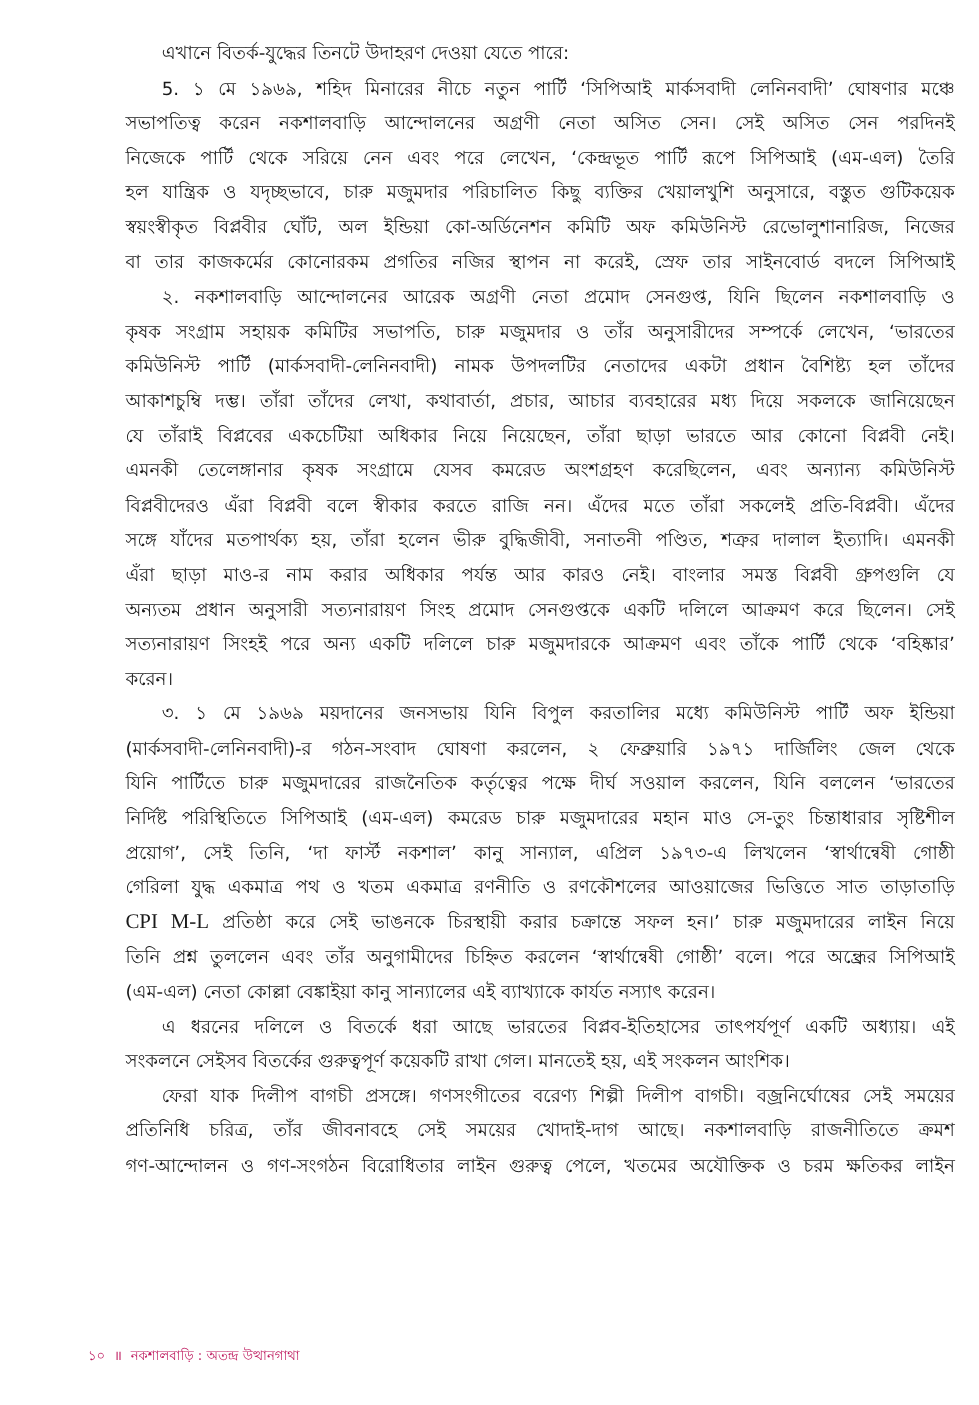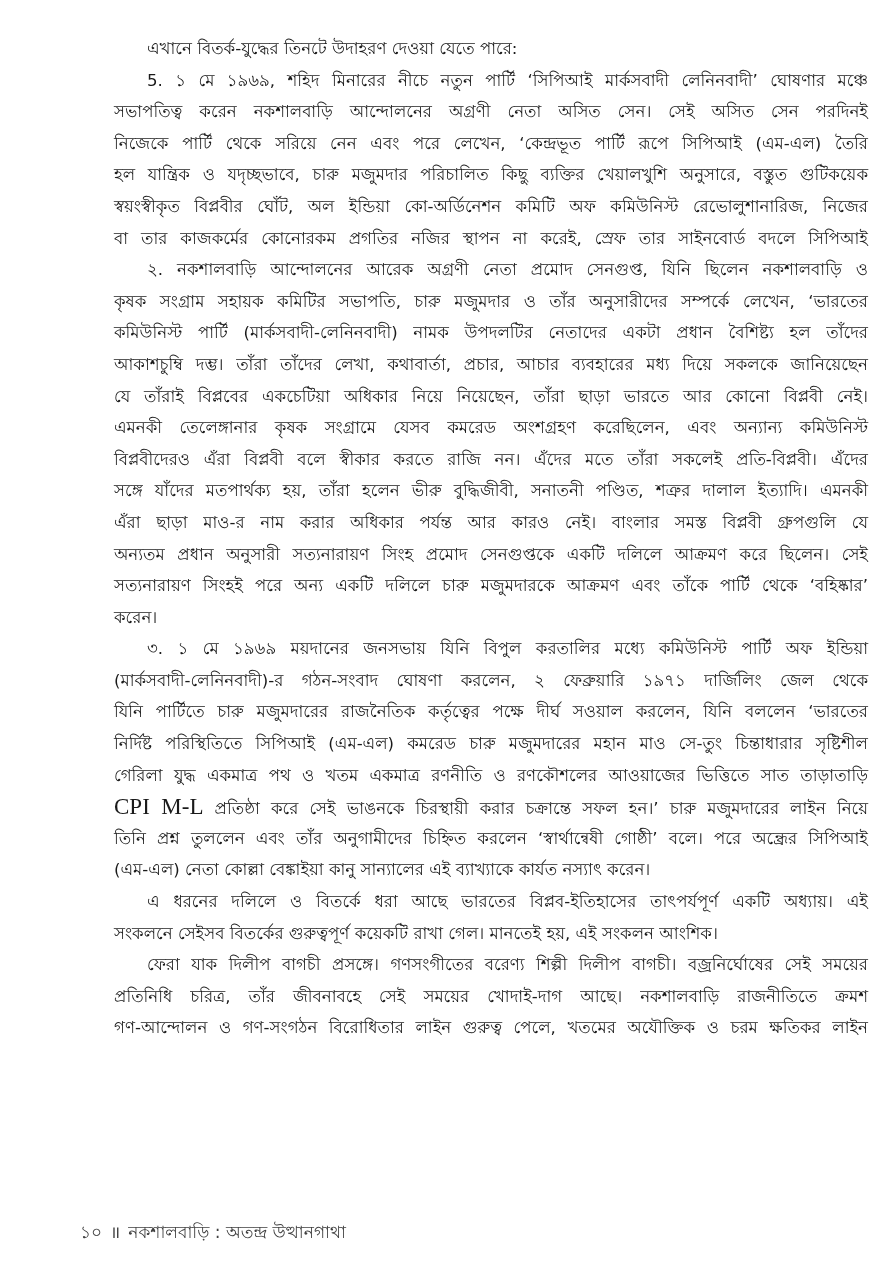--- a/index.html
+++ b/index.html
@@ -32,30 +32,30 @@
       overflow: visible;
     }
     .line.indent {
       padding-left: 33px;
     }
     .line.last {
       text-align-last: left;
     }
     .line .latin {
       font-family: "Liberation Serif", serif;
-      font-size: 23px;
+      font-size: 19px;
     }
     .footer {
       position: absolute;
       left: 80px;
       top: 1220px;
-      font-size: 17px;
+      font-size: 12px;
       line-height: 24px;
       white-space: nowrap;
-      color: #404040;
+      color: #be185d;
     }
     .footer .sep {
       margin: 0 8px;
     }
   </style>
 </head>
 <body>
 
 <main class="page-body">
     <div class="line indent last"><span>এখানে বিতর্ক-যুদ্ধের তিনটে উদাহরণ দেওয়া যেতে পারে:</span></div>
@@ -74,20 +74,21 @@
     <div class="line"><span>বিপ্লবীদেরও এঁরা বিপ্লবী বলে স্বীকার করতে রাজি নন। এঁদের মতে তাঁরা সকলেই প্রতি-বিপ্লবী। এঁদের</span></div>
     <div class="line"><span>সঙ্গে যাঁদের মতপার্থক্য হয়, তাঁরা হলেন ভীরু বুদ্ধিজীবী, সনাতনী পণ্ডিত, শত্রুর দালাল ইত্যাদি। এমনকী</span></div>
     <div class="line"><span>এঁরা ছাড়া মাও-র নাম করার অধিকার পর্যন্ত আর কারও নেই। বাংলার সমস্ত বিপ্লবী গ্রুপগুলি যে</span></div>
     <div class="line"><span>অন্যতম প্রধান অনুসারী সত্যনারায়ণ সিংহ প্রমোদ সেনগুপ্তকে একটি দলিলে আক্রমণ করে ছিলেন। সেই</span></div>
     <div class="line"><span>সত্যনারায়ণ সিংহই পরে অন্য একটি দলিলে চারু মজুমদারকে আক্রমণ এবং তাঁকে পার্টি থেকে ‘বহিষ্কার’</span></div>
     <div class="line last"><span>করেন।</span></div>
     <div class="line indent"><span>৩. ১ মে ১৯৬৯ ময়দানের জনসভায় যিনি বিপুল করতালির মধ্যে কমিউনিস্ট পার্টি অফ ইন্ডিয়া</span></div>
     <div class="line"><span>(মার্কসবাদী-লেনিনবাদী)-র গঠন-সংবাদ ঘোষণা করলেন, ২ ফেব্রুয়ারি ১৯৭১ দার্জিলিং জেল থেকে</span></div>
     <div class="line"><span>যিনি পার্টিতে চারু মজুমদারের রাজনৈতিক কর্তৃত্বের পক্ষে দীর্ঘ সওয়াল করলেন, যিনি বললেন ‘ভারতের</span></div>
     <div class="line"><span>নির্দিষ্ট পরিস্থিতিতে সিপিআই (এম-এল) কমরেড চারু মজুমদারের মহান মাও সে-তুং চিন্তাধারার সৃষ্টিশীল</span></div>
+    <div class="line"><span>প্রয়োগ’, সেই তিনি, ‘দা ফার্স্ট নকশাল’ কানু সান্যাল, এপ্রিল ১৯৭৩-এ লিখলেন ‘স্বার্থান্বেষী গোষ্ঠী</span></div>
     <div class="line"><span>গেরিলা যুদ্ধ একমাত্র পথ ও খতম একমাত্র রণনীতি ও রণকৌশলের আওয়াজের ভিত্তিতে সাত তাড়াতাড়ি</span></div>
     <div class="line"><span class="latin">CPI M-L</span><span> প্রতিষ্ঠা করে সেই ভাঙনকে চিরস্থায়ী করার চক্রান্তে সফল হন।’ চারু মজুমদারের লাইন নিয়ে</span></div>
     <div class="line"><span>তিনি প্রশ্ন তুললেন এবং তাঁর অনুগামীদের চিহ্নিত করলেন ‘স্বার্থান্বেষী গোষ্ঠী’ বলে। পরে অন্ধ্রের সিপিআই</span></div>
     <div class="line last"><span>(এম-এল) নেতা কোল্লা বেঙ্কাইয়া কানু সান্যালের এই ব্যাখ্যাকে কার্যত নস্যাৎ করেন।</span></div>
     <div class="line indent"><span>এ ধরনের দলিলে ও বিতর্কে ধরা আছে ভারতের বিপ্লব-ইতিহাসের তাৎপর্যপূর্ণ একটি অধ্যায়। এই</span></div>
     <div class="line last"><span>সংকলনে সেইসব বিতর্কের গুরুত্বপূর্ণ কয়েকটি রাখা গেল। মানতেই হয়, এই সংকলন আংশিক।</span></div>
     <div class="line indent"><span>ফেরা যাক দিলীপ বাগচী প্রসঙ্গে। গণসংগীতের বরেণ্য শিল্পী দিলীপ বাগচী। বজ্রনির্ঘোষের সেই সময়ের</span></div>
     <div class="line"><span>প্রতিনিধি চরিত্র, তাঁর জীবনাবহে সেই সময়ের খোদাই-দাগ আছে। নকশালবাড়ি রাজনীতিতে ক্রমশ</span></div>
     <div class="line"><span>গণ-আন্দোলন ও গণ-সংগঠন বিরোধিতার লাইন গুরুত্ব পেলে, খতমের অযৌক্তিক ও চরম ক্ষতিকর লাইন</span></div>
   </main>

